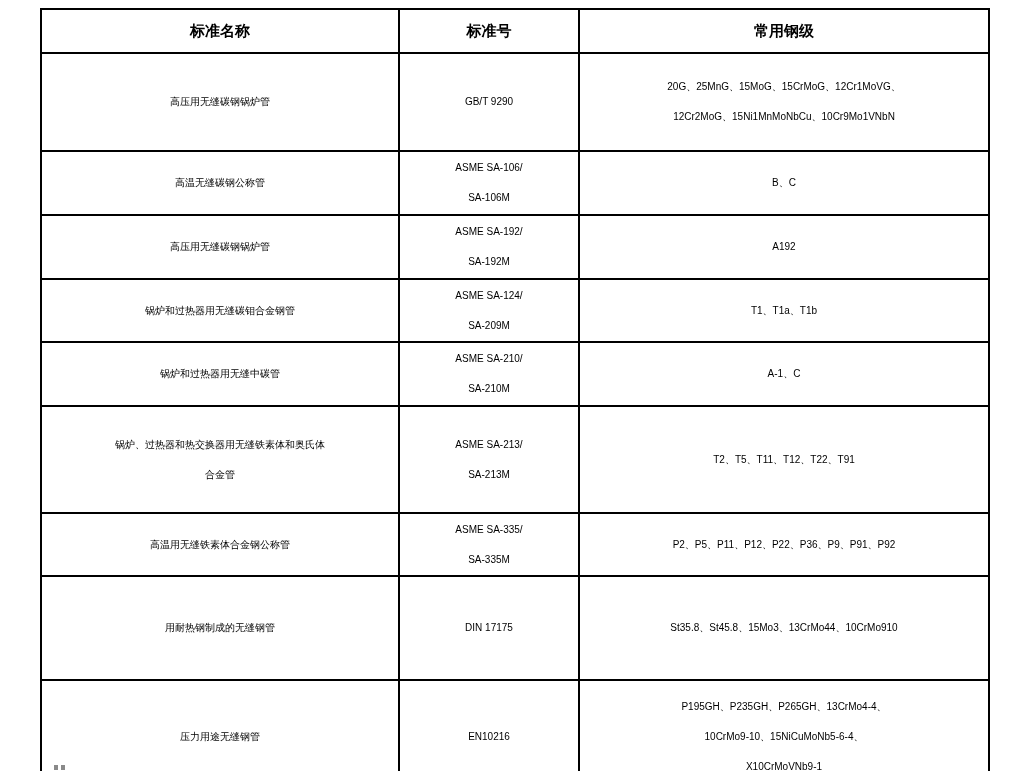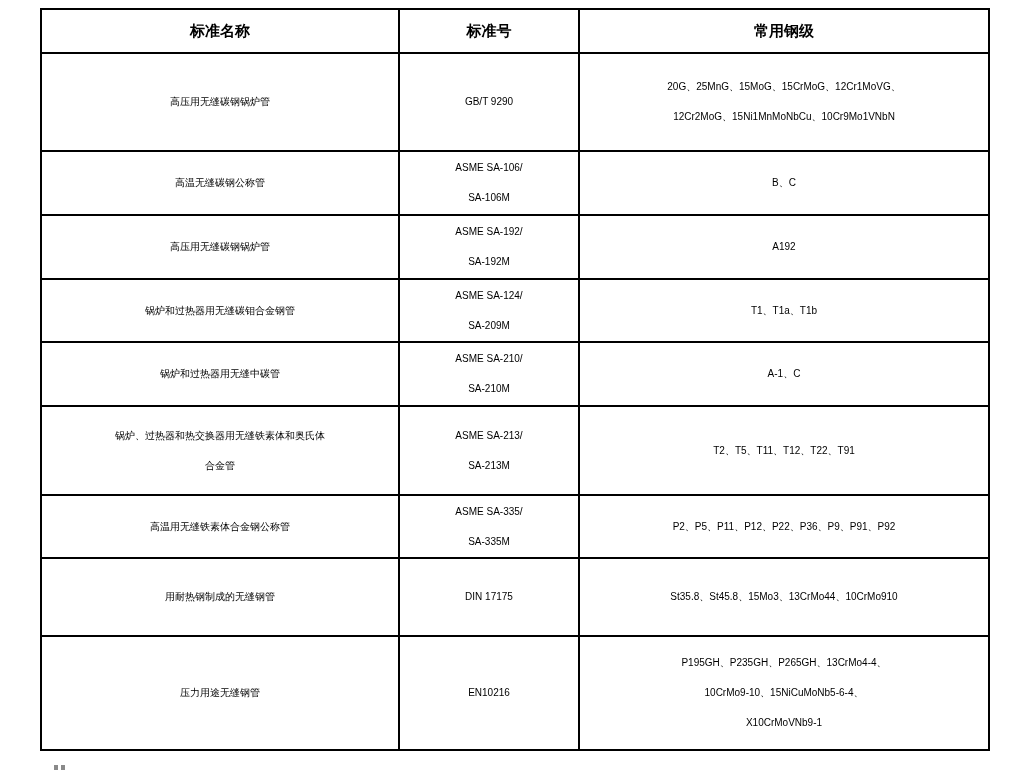--- a/index.html
+++ b/index.html
@@ -42,23 +42,23 @@
   .std-table th {
     font-weight: bold;
     font-size: 15px;
   }
   tr.hr  { height: 44px; }
   tr.r0  { height: 98px; }
   tr.r1  { height: 64px; }
   tr.r2  { height: 64px; }
   tr.r3  { height: 63px; }
   tr.r4  { height: 64px; }
-  tr.r5  { height: 89px; }
+  tr.r5  { height: 107px; }
   tr.r6  { height: 63px; }
-  tr.r7  { height: 78px; }
+  tr.r7  { height: 104px; }
   tr.r8  { height: 114px; }
   
   .clipped-artifact {
     position: absolute;
     left: 54px;
     top: 765px;
     width: 14px;
     height: 6px;
   }
   .clipped-artifact i {

